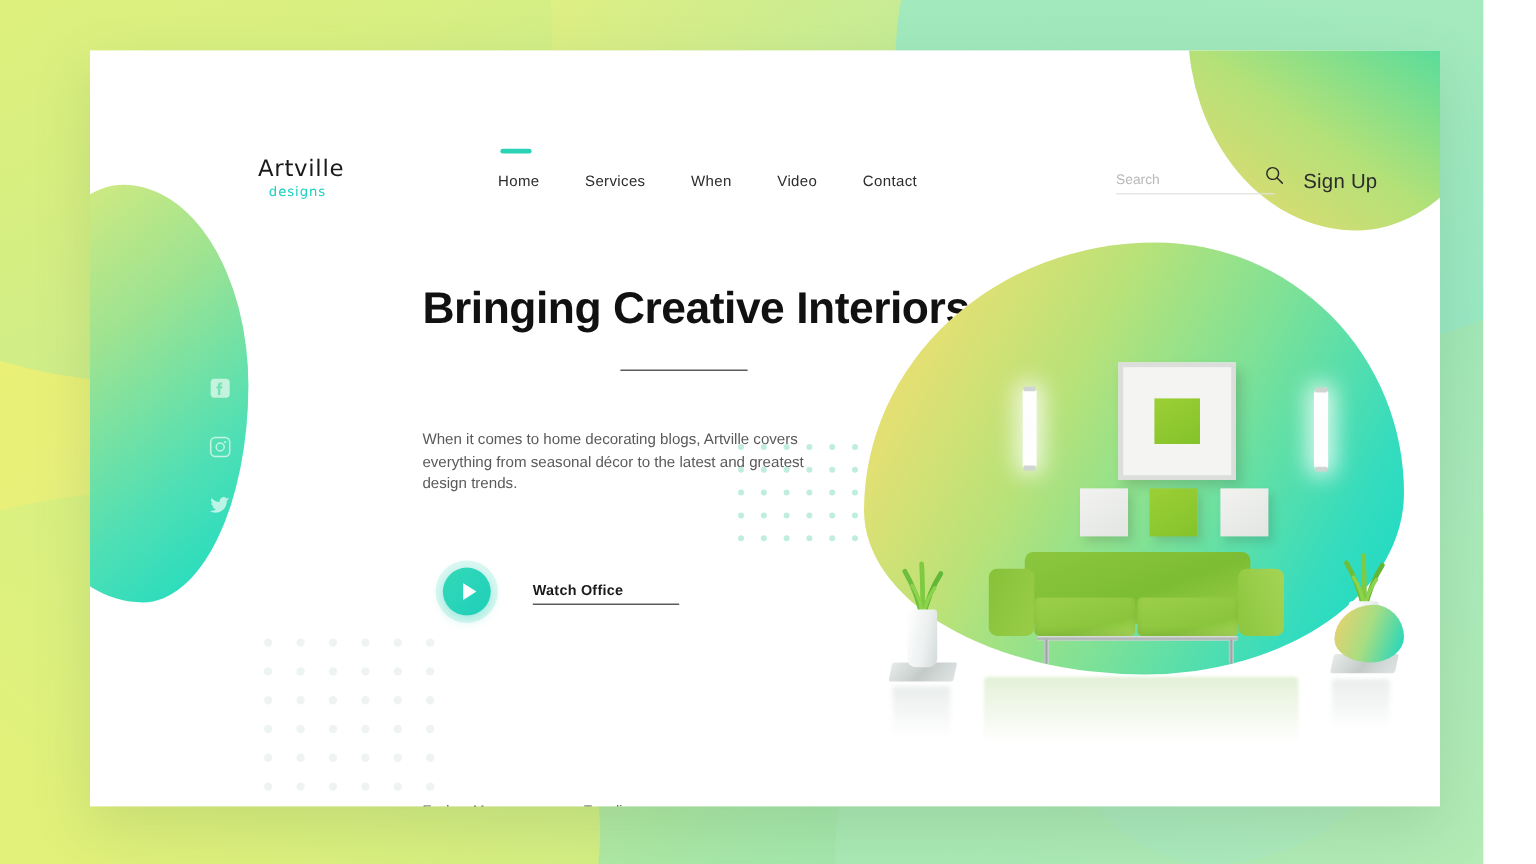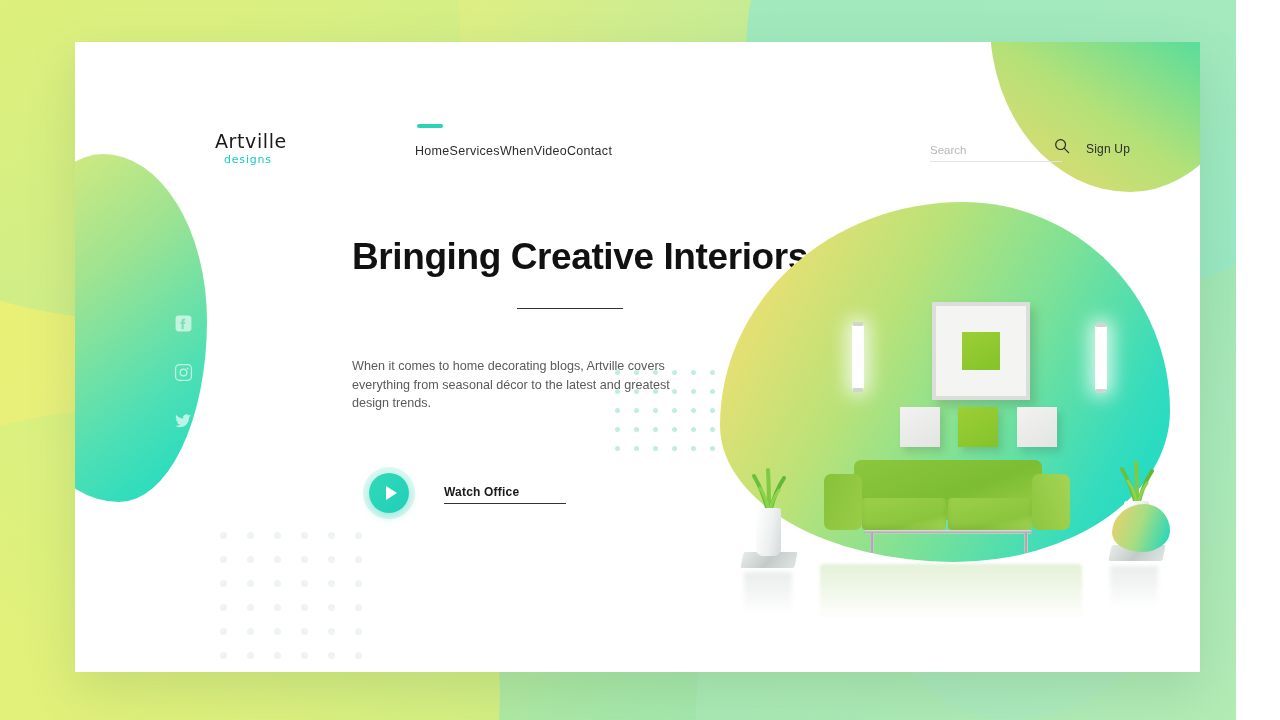--- a/index.html
+++ b/index.html
@@ -104,21 +104,21 @@
     font-family: "DejaVu Sans", sans-serif;
   }
   .logo-sub {
     font-size: 11px; color: #15cfc0; letter-spacing: .8px;
     text-align: left; margin-left: 9px; margin-top: 1px;
     font-family: "DejaVu Sans", sans-serif;
   }
 
   .nav {
     position: absolute; left: 340px; top: 100px;
-    display: flex; align-items: flex-start;
+    display: flex; gap: 38px; align-items: flex-start;
   }
   .nav-item {
     position: relative;
     font-size: 12.5px; color: #2c2c2c;
     letter-spacing: .3px;
     cursor: pointer; padding-top: 2px;
     white-space: nowrap;
   }
   .nav-item.active::before {
     content: "";
@@ -144,21 +144,21 @@
   .search-input::placeholder { color: #b8b8b8; }
   .search-line {
     width: 132px; height: 1px; background: #e2e2e2;
   }
   .search-icon {
     position: absolute; right: -8px; top: -2px;
     width: 16px; height: 16px; cursor: pointer;
   }
   .signup {
     position: absolute; left: 1011px; top: 100px;
-    font-size: 12px; color: #2c2c2c; cursor: pointer;
+    font-size: 17px; color: #2c2c2c; cursor: pointer;
     letter-spacing: .2px;
   }
 
   
   .headline {
     position: absolute; left: 277px; top: 192px;
     width: 500px;
     font-size: 37px; line-height: 1.26;
     font-weight: bold; color: #111;
     letter-spacing: -0.4px;

